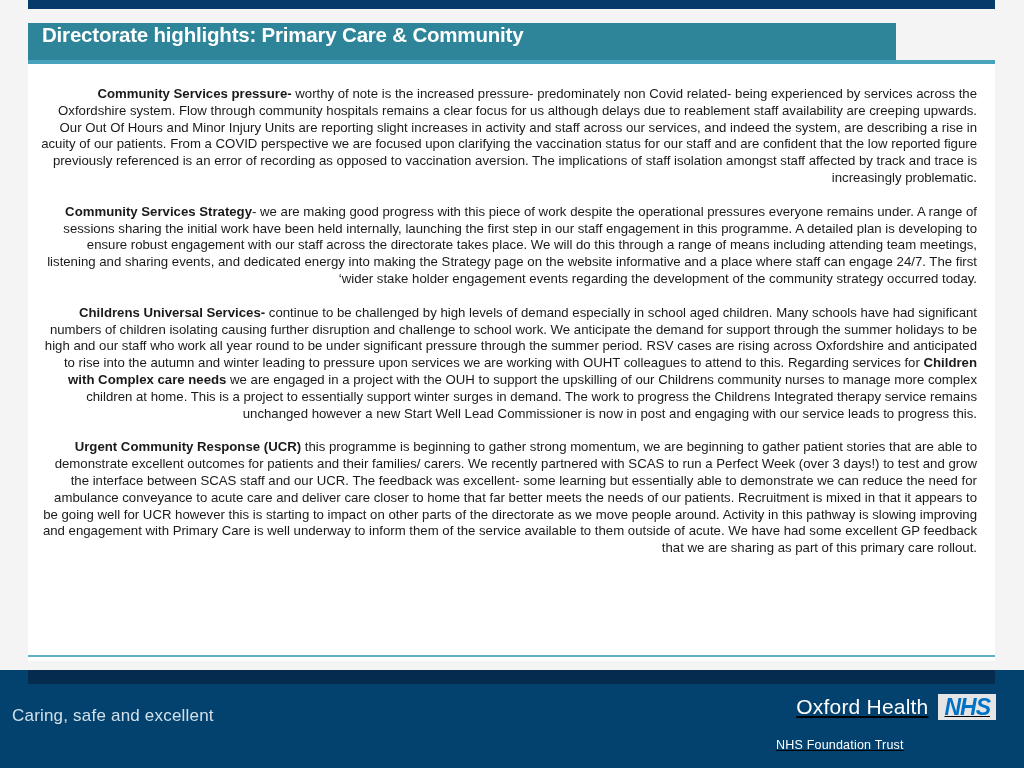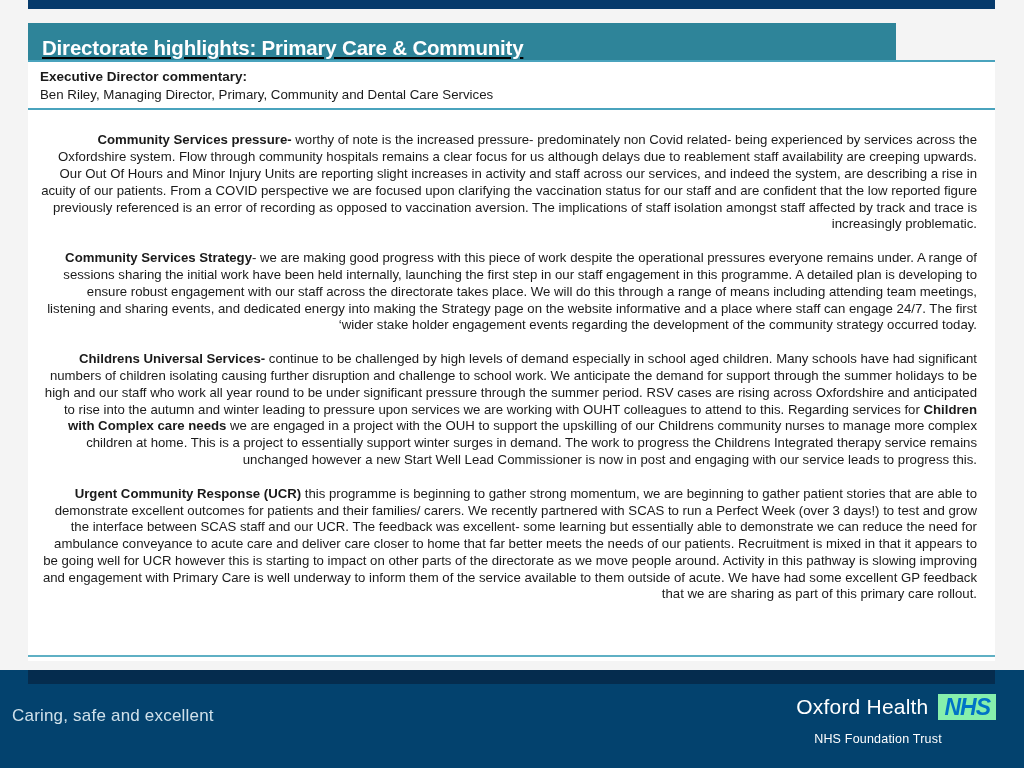--- a/index.html
+++ b/index.html
@@ -36,22 +36,21 @@
 
   
   .title-band {
     position: absolute;
     left: 28px;
     top: 23px;
     width: 868px;
     height: 37px;
     background: #2e8499;
     display: flex;
-    align-items: flex-end;
-    text-decoration: underline;
+    align-items: flex-start;
   }
   .title-text {
     color: #ffffff;
     font-size: 20.5px;
     font-weight: bold;
     letter-spacing: -0.2px;
     padding-left: 14px;
     white-space: nowrap;
   }
 
@@ -144,76 +143,73 @@
     letter-spacing: 0.2px;
     white-space: nowrap;
   }
 
   
   .brand-lockup {
     position: absolute;
     right: 28px;
     top: 24px;
     width: 220px;
-    text-align: center;
+    text-align: left;
+    text-decoration: underline;
   }
   .brand-row {
     display: flex;
     align-items: center;
     justify-content: flex-end;
     gap: 10px;
   }
   .brand-oxford {
     color: #ffffff;
     font-size: 21px;
     letter-spacing: 0.2px;
     white-space: nowrap;
   }
   .nhs-box {
-    background: #86efac;
+    background: #e5e5e5;
     padding: 2px 6px 1px 6px;
     display: inline-block;
     line-height: 1;
   }
   .nhs-text {
     color: #0072c6;
     font-size: 23px;
     font-weight: bold;
     font-style: italic;
     letter-spacing: -1px;
     font-family: "Liberation Sans", sans-serif;
   }
   .brand-sub {
     color: #ffffff;
     font-size: 12.5px;
-    margin-top: 12px;
+    margin-top: 18px;
     margin-right: 16px;
     letter-spacing: 0.2px;
     white-space: nowrap;
   }
 </style>
 </head>
 <body>
 
 <div class="slide">
 
   <div class="top-navy-bar"></div>
 
   <div class="title-band">
     <div class="title-text">Directorate highlights: Primary Care &amp; Community</div>
   </div>
 
   <div class="content-sheet">
 
     <div class="rule"></div>
 
-    <div class="commentary">
-      <div class="commentary-label">Executive Director commentary:</div>
-      <div class="commentary-name">Ben Riley, Managing Director, Primary, Community and Dental Care Services</div>
-    </div>
 
     <div class="rule"></div>
 
     <div class="body-area">
       <p class="para">
         <b>Community Services pressure-</b><span> worthy of note is the increased pressure- predominately non Covid related- being experienced by services across the Oxfordshire system. Flow through community hospitals remains a clear focus for us although delays due to reablement staff availability are creeping upwards. Our Out Of Hours and Minor Injury Units are reporting slight increases in activity and staff across our services, and indeed the system, are describing a rise in acuity of our patients. From a COVID perspective we are focused upon clarifying the vaccination status for our staff and are confident that the low reported figure previously referenced is an error of recording as opposed to vaccination aversion. The implications of staff isolation amongst staff affected by track and trace is increasingly problematic.</span>
       </p>
 
       <p class="para">
         <b>Community Services Strategy</b><span>- we are making good progress with this piece of work despite the operational pressures everyone remains under. A range of sessions sharing the initial work have been held internally, launching the first step in our staff engagement in this programme. A detailed plan is developing to ensure robust engagement with our staff across the directorate takes place. We will do this through a range of means including attending team meetings, listening and sharing events, and dedicated energy into making the Strategy page on the website informative and a place where staff can engage 24/7. The first ‘wider stake holder engagement events regarding the development of the community strategy occurred today.</span>

